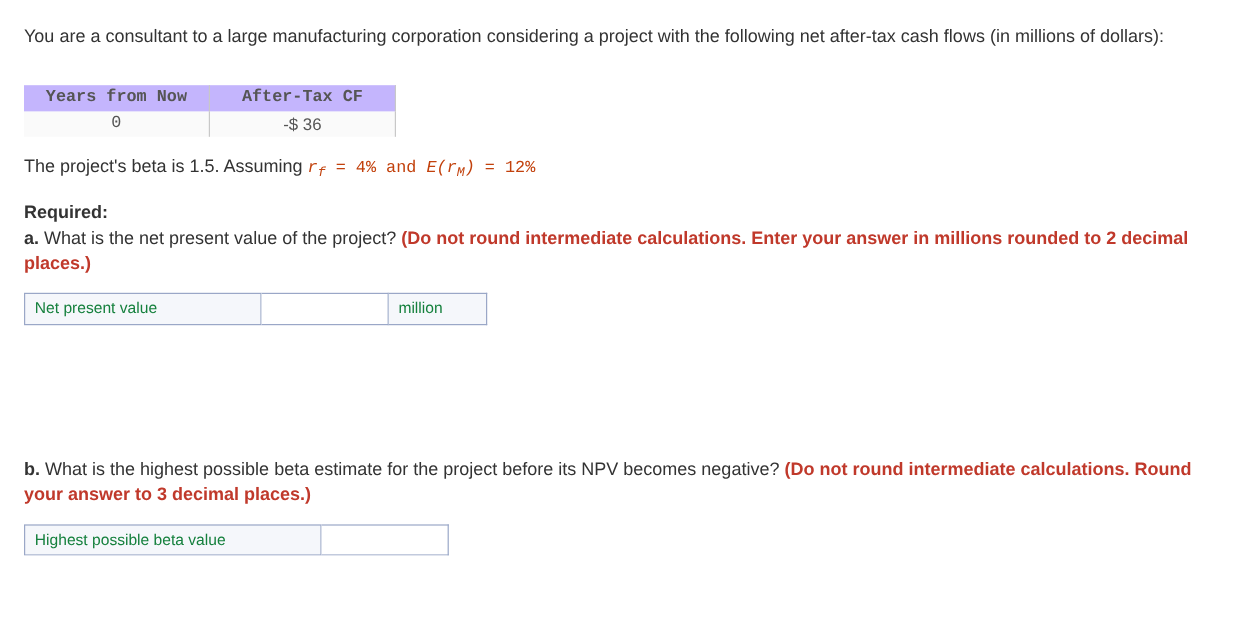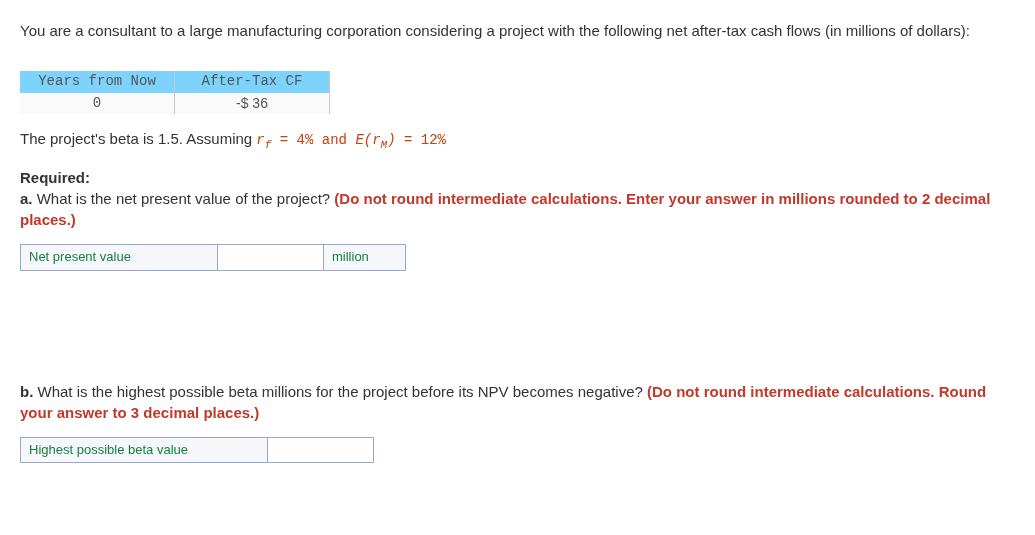--- a/index.html
+++ b/index.html
@@ -18,22 +18,22 @@
     color: #555;
     margin-bottom: 14px;
   }
   .cf-table th, .cf-table td {
     padding: 1px 12px;
     border-right: 1px solid #c8c8c8;
     text-align: center;
     min-width: 130px;
   }
   .cf-table th {
-    background: #7dd3fc;
-    font-weight: normal;
+    background: #c4b5fd;
+    font-weight: bold;
   }
   .cf-table td { background: #fafafa; }
   .cf-table td.num { white-space: pre; font-family: Liberation Sans, sans-serif; }
   .formula {
     font-family: "Courier New", Courier, monospace;
     font-size: 14px;
     color: #c2410c;
   }
   .formula .ital { font-style: italic; }
   .formula .sub { vertical-align: sub; font-size: 11px; font-style: italic; }
@@ -106,19 +106,19 @@
 
 <div class="answer-row">
   <div class="label">Net present value</div>
   <div class="input"></div>
   <div class="unit">million</div>
 </div>
 
 <div class="spacer"></div>
 
 <div>
-  <span class="bold">b.</span><span> What is the highest possible beta millions for the project before its NPV becomes negative? </span><span class="bold red">(Do not round intermediate calculations. Round your answer to 3 decimal places.)</span>
+  <span class="bold">b.</span><span> What is the highest possible beta estimate for the project before its NPV becomes negative? </span><span class="bold red">(Do not round intermediate calculations. Round your answer to 3 decimal places.)</span>
 </div>
 
 <div class="answer-row">
   <div class="label wide">Highest possible beta value</div>
   <div class="input"></div>
 </div>
 
 </body></html>

